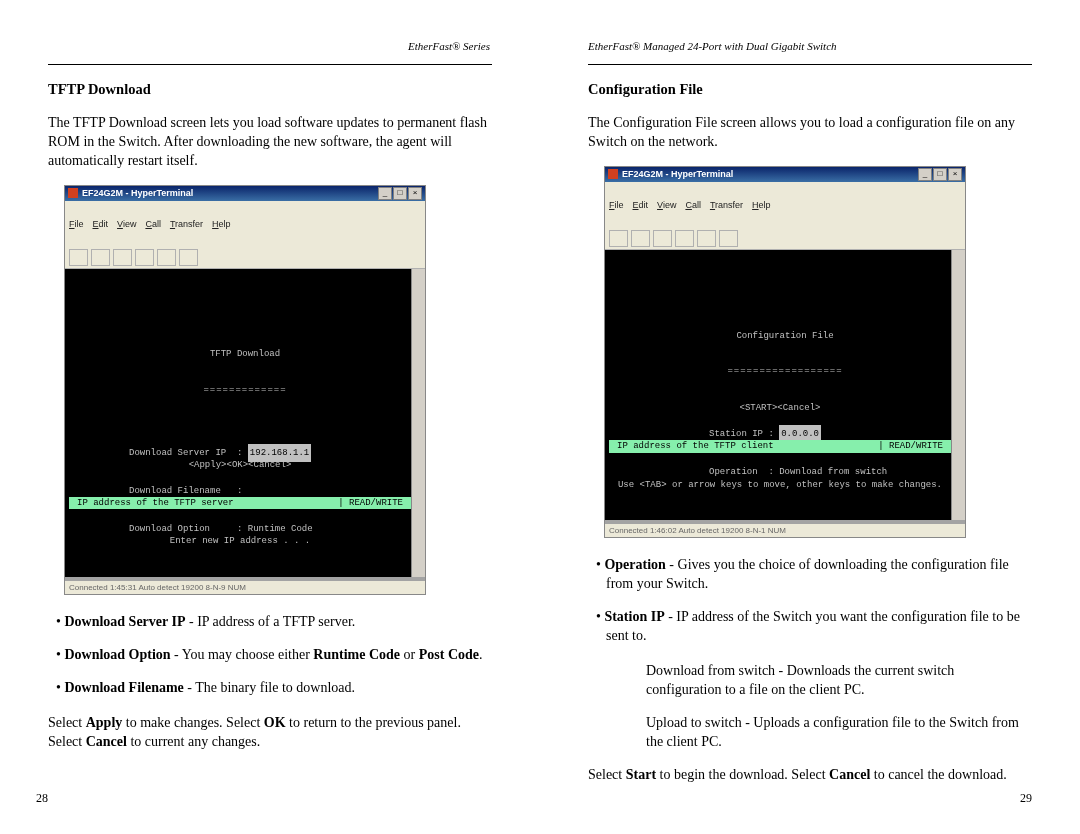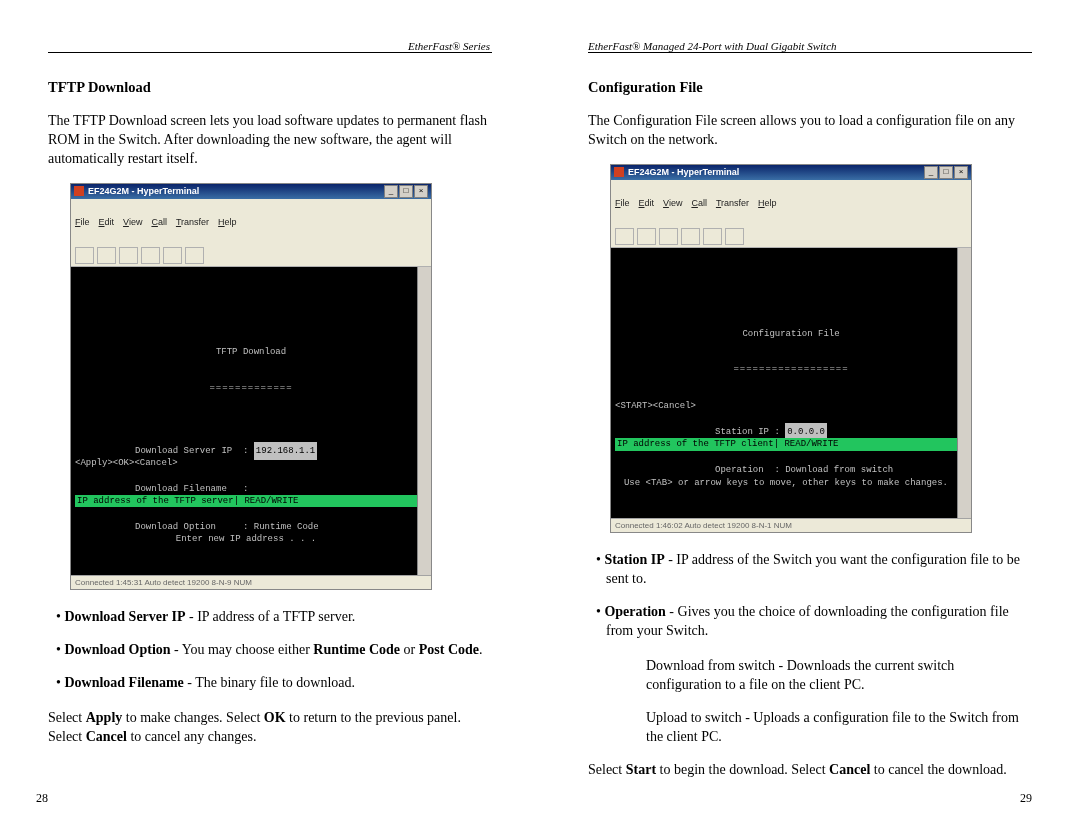--- a/index.html
+++ b/index.html
@@ -3,55 +3,55 @@
 <meta charset="utf-8">
 <style>
   html,body{margin:0;padding:0}
   body{
     width:1080px;height:834px;
     font-family:"Times New Roman",Times,serif;
     font-size:14px;color:#000;background:#fff;
     display:flex;
   }
   .page{width:540px;height:834px;box-sizing:border-box;padding:40px 48px 30px 48px;position:relative}
-  .header-bar{border-bottom:1.5px solid #000;padding-bottom:0;margin-bottom:26px}
+  .header-bar{border-bottom:1.5px solid #000;padding-bottom:12px;margin-bottom:16px}
   .header-left{font-style:italic;font-size:11px;text-align:right;margin-right:2px}
   .header-right{font-style:italic;font-size:11px}
   .section-title{font-weight:bold;font-size:14.5px;margin:0 0 16px 0}
   .para{margin:14px 0 14px 0;line-height:1.35}
   .bullets{margin:12px 0 16px 0;padding:0}
   .bullets li{list-style:none;margin:0 0 14px 18px;text-indent:-10px;line-height:1.35}
   .bullets li::before{content:"• ";}
   .subpara{margin:0 0 14px 58px;line-height:1.35}
   .pno{position:absolute;bottom:28px;font-size:12px}
   .pno-left{left:36px}
   .pno-right{right:48px}
 
   
-  .shot{width:360px;border:1px solid #888;background:#ece9d8;margin:4px 0 18px 22px}
+  .shot{width:360px;border:1px solid #888;background:#ece9d8;margin:4px 0 18px 16px}
   .titlebar{height:15px;background:linear-gradient(#0a246a,#3a6ea5);display:flex;align-items:center;padding:0 3px;gap:4px}
   .tb-icon{width:10px;height:10px;background:#d04020}
   .tb-text{color:#fff;font-family:Tahoma,Arial,sans-serif;font-size:9px;font-weight:bold}
   .winbtns{margin-left:auto;display:flex;gap:1px}
   .winbtn{width:12px;height:11px;background:#d4d0c8;border:1px solid #808080;font-size:8px;line-height:9px;text-align:center;font-family:Arial}
   .menubar{font-family:Tahoma,Arial,sans-serif;font-size:9px;padding:18px 4px;color:#222;background:#ece9d8}
   .menubar span{margin-right:9px}
   .menubar span u{text-decoration:underline}
   .toolbar{padding:2px 4px;display:flex;gap:3px;background:#ece9d8;border-bottom:1px solid #b0b0b0}
   .tbtn{width:17px;height:15px;background:#ece9d8;border:1px solid #b0b0b0}
   .term{background:#000;color:#c0c0c0;font-family:"Courier New",monospace;font-size:9px;line-height:1.4;padding:8px 4px 4px 4px;min-height:210px;position:relative;white-space:pre}
   .term-title{text-align:center;margin-top:34px}
   .term-underline{text-align:center;letter-spacing:1px;margin-top:-2px}
   .tfield{display:block;margin-left:60px}
   .hi{background:#c0c0c0;color:#000;padding:4px 2px}
   .bottom-block{position:absolute;bottom:4px;left:4px;right:14px}
-  .bb-line{display:flex;justify-content:flex-start;color:#c0c0c0}
-  .bb-revrow{background:#22c55e;color:#000;display:flex;padding:0 2px}
+  .bb-line{display:flex;justify-content:center;color:#c0c0c0}
+  .bb-revrow{background:#86efac;color:#000;display:flex;justify-content:space-between;padding:0 8px}
   .bb-last{text-align:center;padding-top:1px}
-  .status{font-family:Tahoma,Arial,sans-serif;font-size:8px;color:#666;padding:2px 4px;background:#ece9d8;border-top:1px solid #a3a3a3;display:flex;gap:10px}
+  .status{font-family:Tahoma,Arial,sans-serif;font-size:8px;color:#666;padding:2px 4px;background:#ece9d8;border-top:4px solid #a3a3a3;display:flex;gap:10px}
   .scrollv{position:absolute;right:0;top:0;bottom:0;width:13px;background:#d4d0c8;border-left:1px solid #888}
   .tfield-c{display:block;margin-left:100px}
 </style>
 </head>
 <body>
 
 <div class="page">
   <div class="header-bar">
     <div class="header-left">EtherFast® Series</div>
   </div>
@@ -104,21 +104,21 @@
     <div class="status">Connected 1:45:31       Auto detect     19200 8-N-9       NUM</div>
   </div>
 
   <ul class="bullets">
     <li><b>Download Server IP</b><span> - IP address of a TFTP server.</span></li>
     <li><b>Download Option</b><span> - You may choose either </span><b>Runtime Code</b><span> or </span><b>Post Code</b><span>.</span></li>
     <li><b>Download Filename</b><span> - The binary file to download.</span></li>
   </ul>
 
   <p class="para">
-    <span>Select </span><b>Apply</b><span> to make changes. Select </span><b>OK</b><span> to return to the previous panel. Select </span><b>Cancel</b><span> to cancel any changes.</span>
+    <span>Select </span><b>Apply</b><span> to make changes. Select </span><b>OK</b><span> to return to the previous panel. Select </span><b>Cancel</b><span> to current any changes.</span>
   </p>
 
   <div class="pno pno-left">28</div>
 </div>
 
 <div class="page">
   <div class="header-bar">
     <div class="header-right">EtherFast® Managed 24-Port with Dual Gigabit Switch</div>
   </div>
 
@@ -163,22 +163,22 @@
           <span>IP address of the TFTP client</span>
           <span>| READ/WRITE</span>
         </div>
         <div class="bb-last">Use &lt;TAB&gt; or arrow keys to move, other keys to make changes.</div>
       </div>
     </div>
     <div class="status">Connected 1:46:02       Auto detect     19200 8-N-1       NUM</div>
   </div>
 
   <ul class="bullets">
+    <li><b>Operation</b><span> - Gives you the choice of downloading the configuration file from your Switch.</span></li>
     <li><b>Station IP</b><span> - IP address of the Switch you want the configuration file to be sent to.</span></li>
-    <li><b>Operation</b><span> - Gives you the choice of downloading the configuration file from your Switch.</span></li>
   </ul>
   <p class="subpara">Download from switch - Downloads the current switch configuration to a file on the client PC.</p>
   <p class="subpara">Upload to switch - Uploads a configuration file to the Switch from the client PC.</p>
 
   <p class="para">
     <span>Select </span><b>Start</b><span> to begin the download. Select </span><b>Cancel</b><span> to cancel the download.</span>
   </p>
 
   <div class="pno pno-right">29</div>
 </div>

